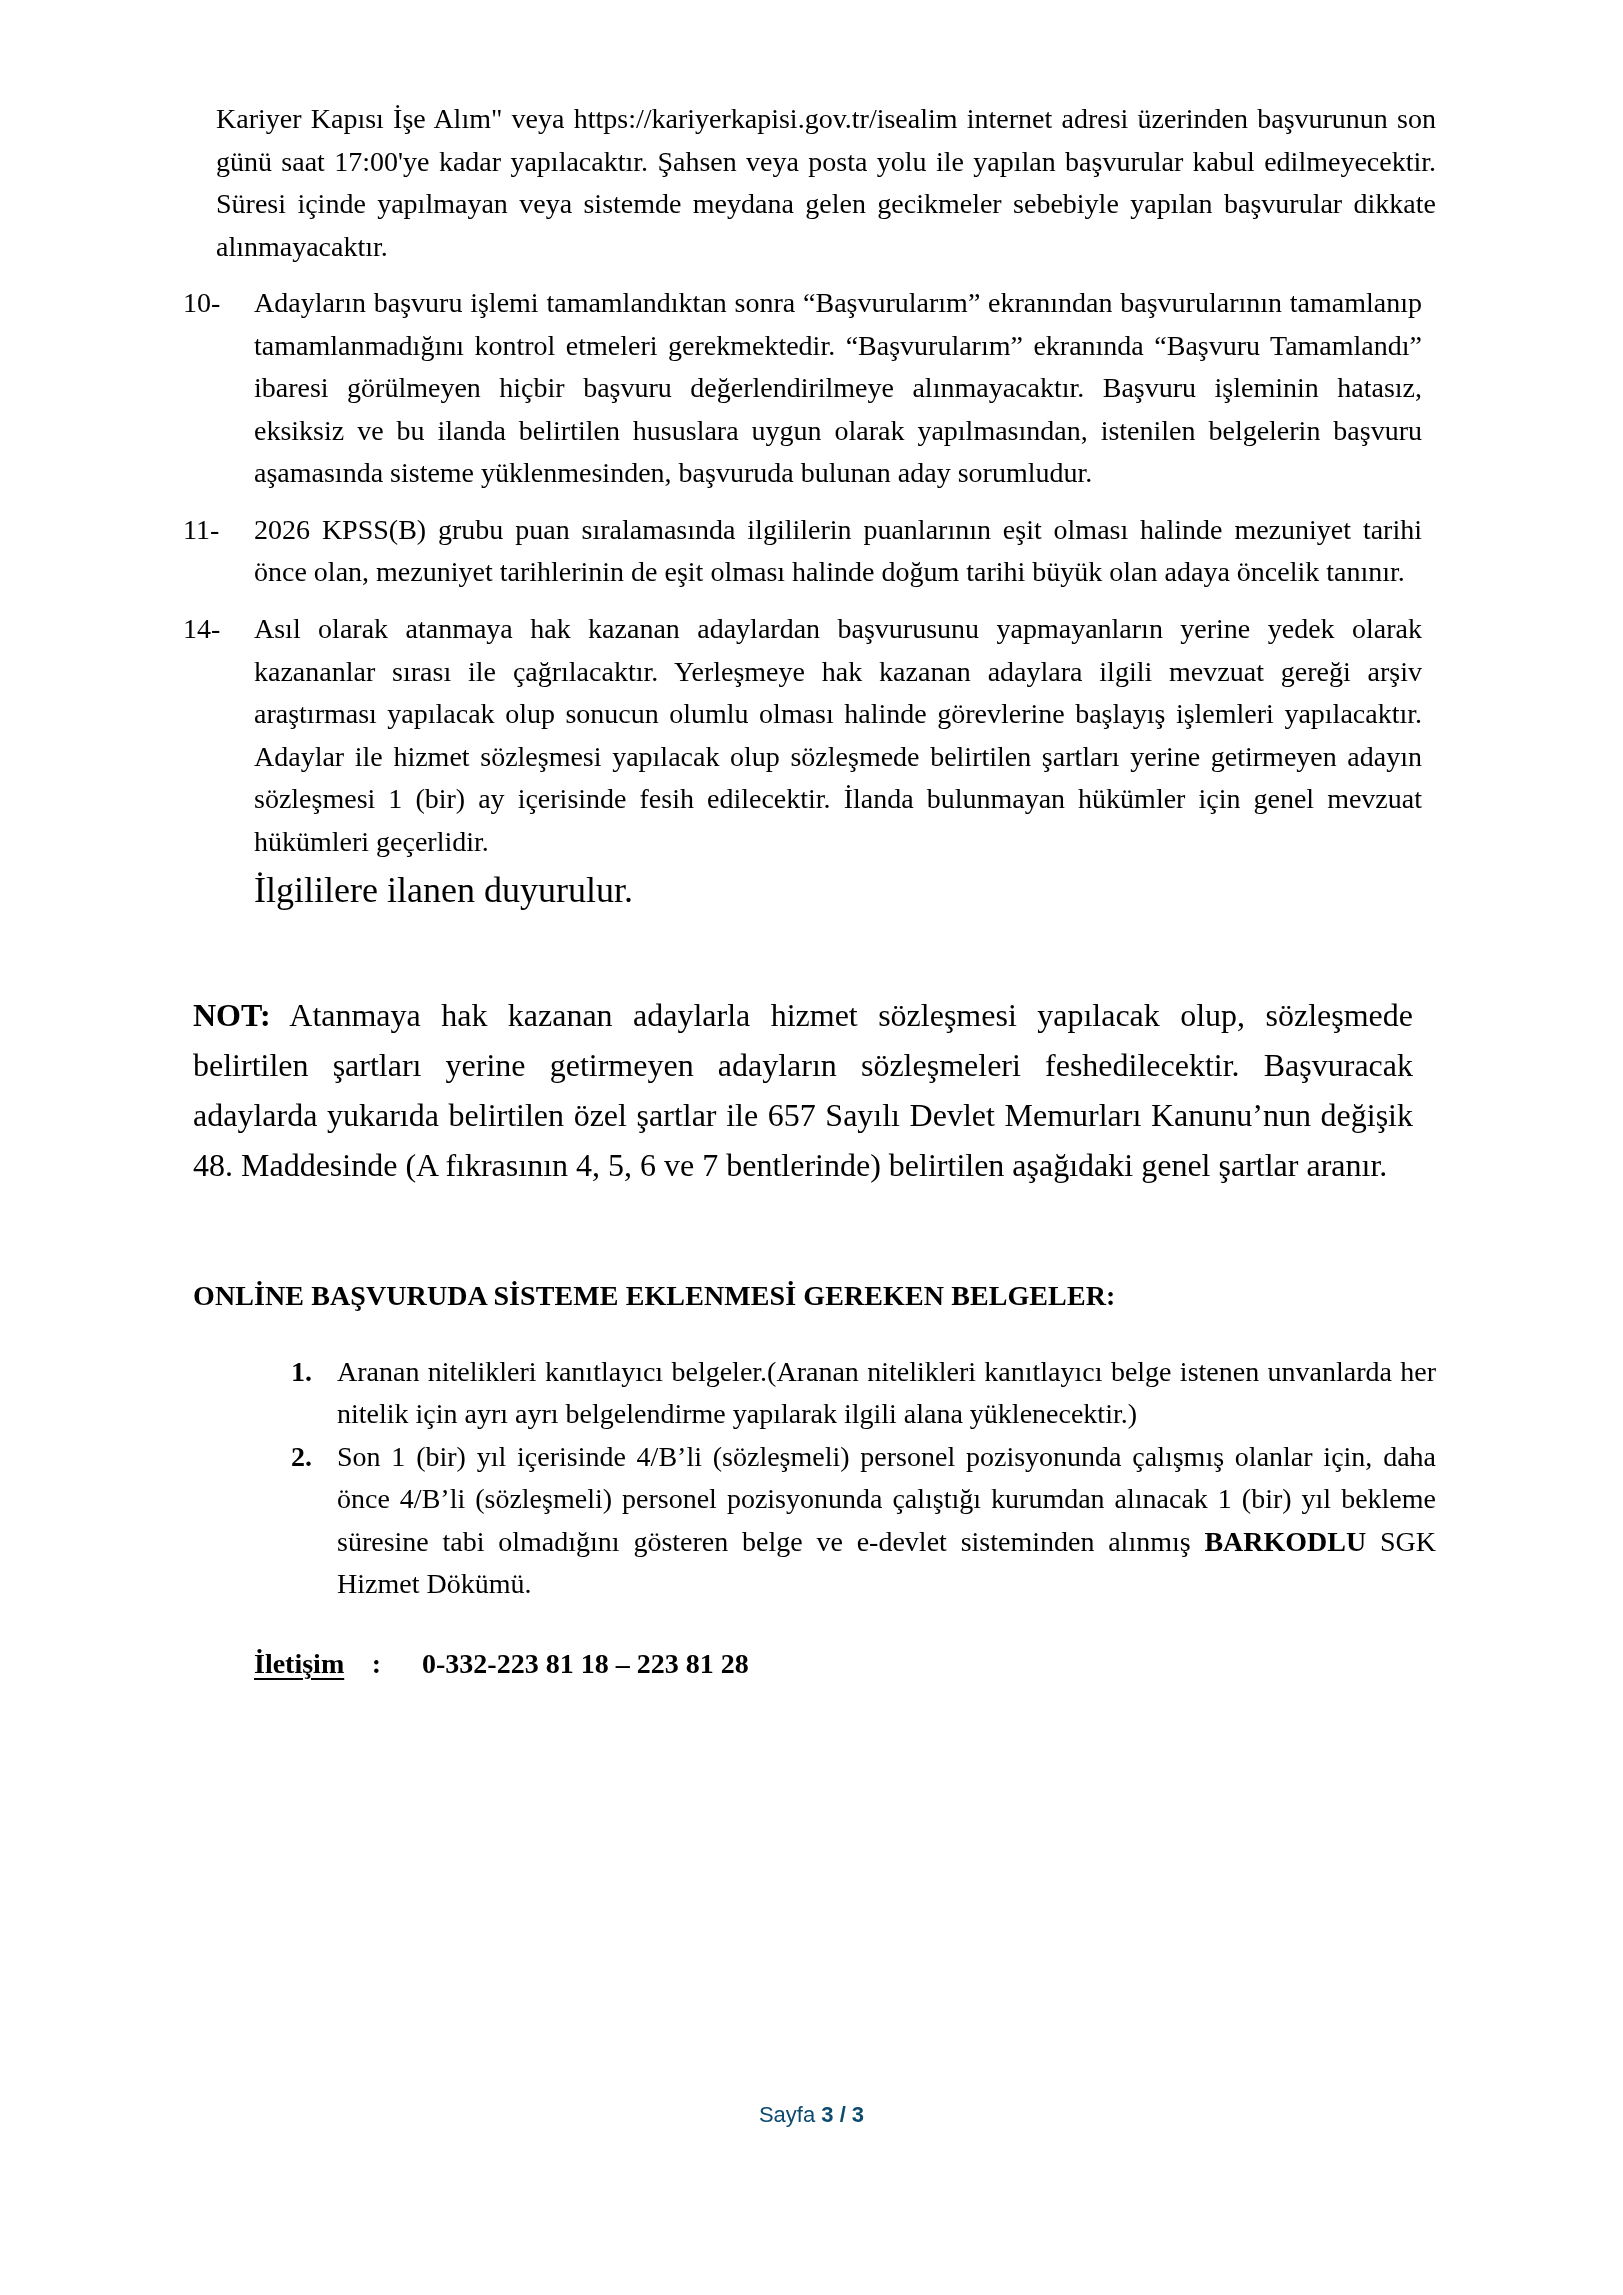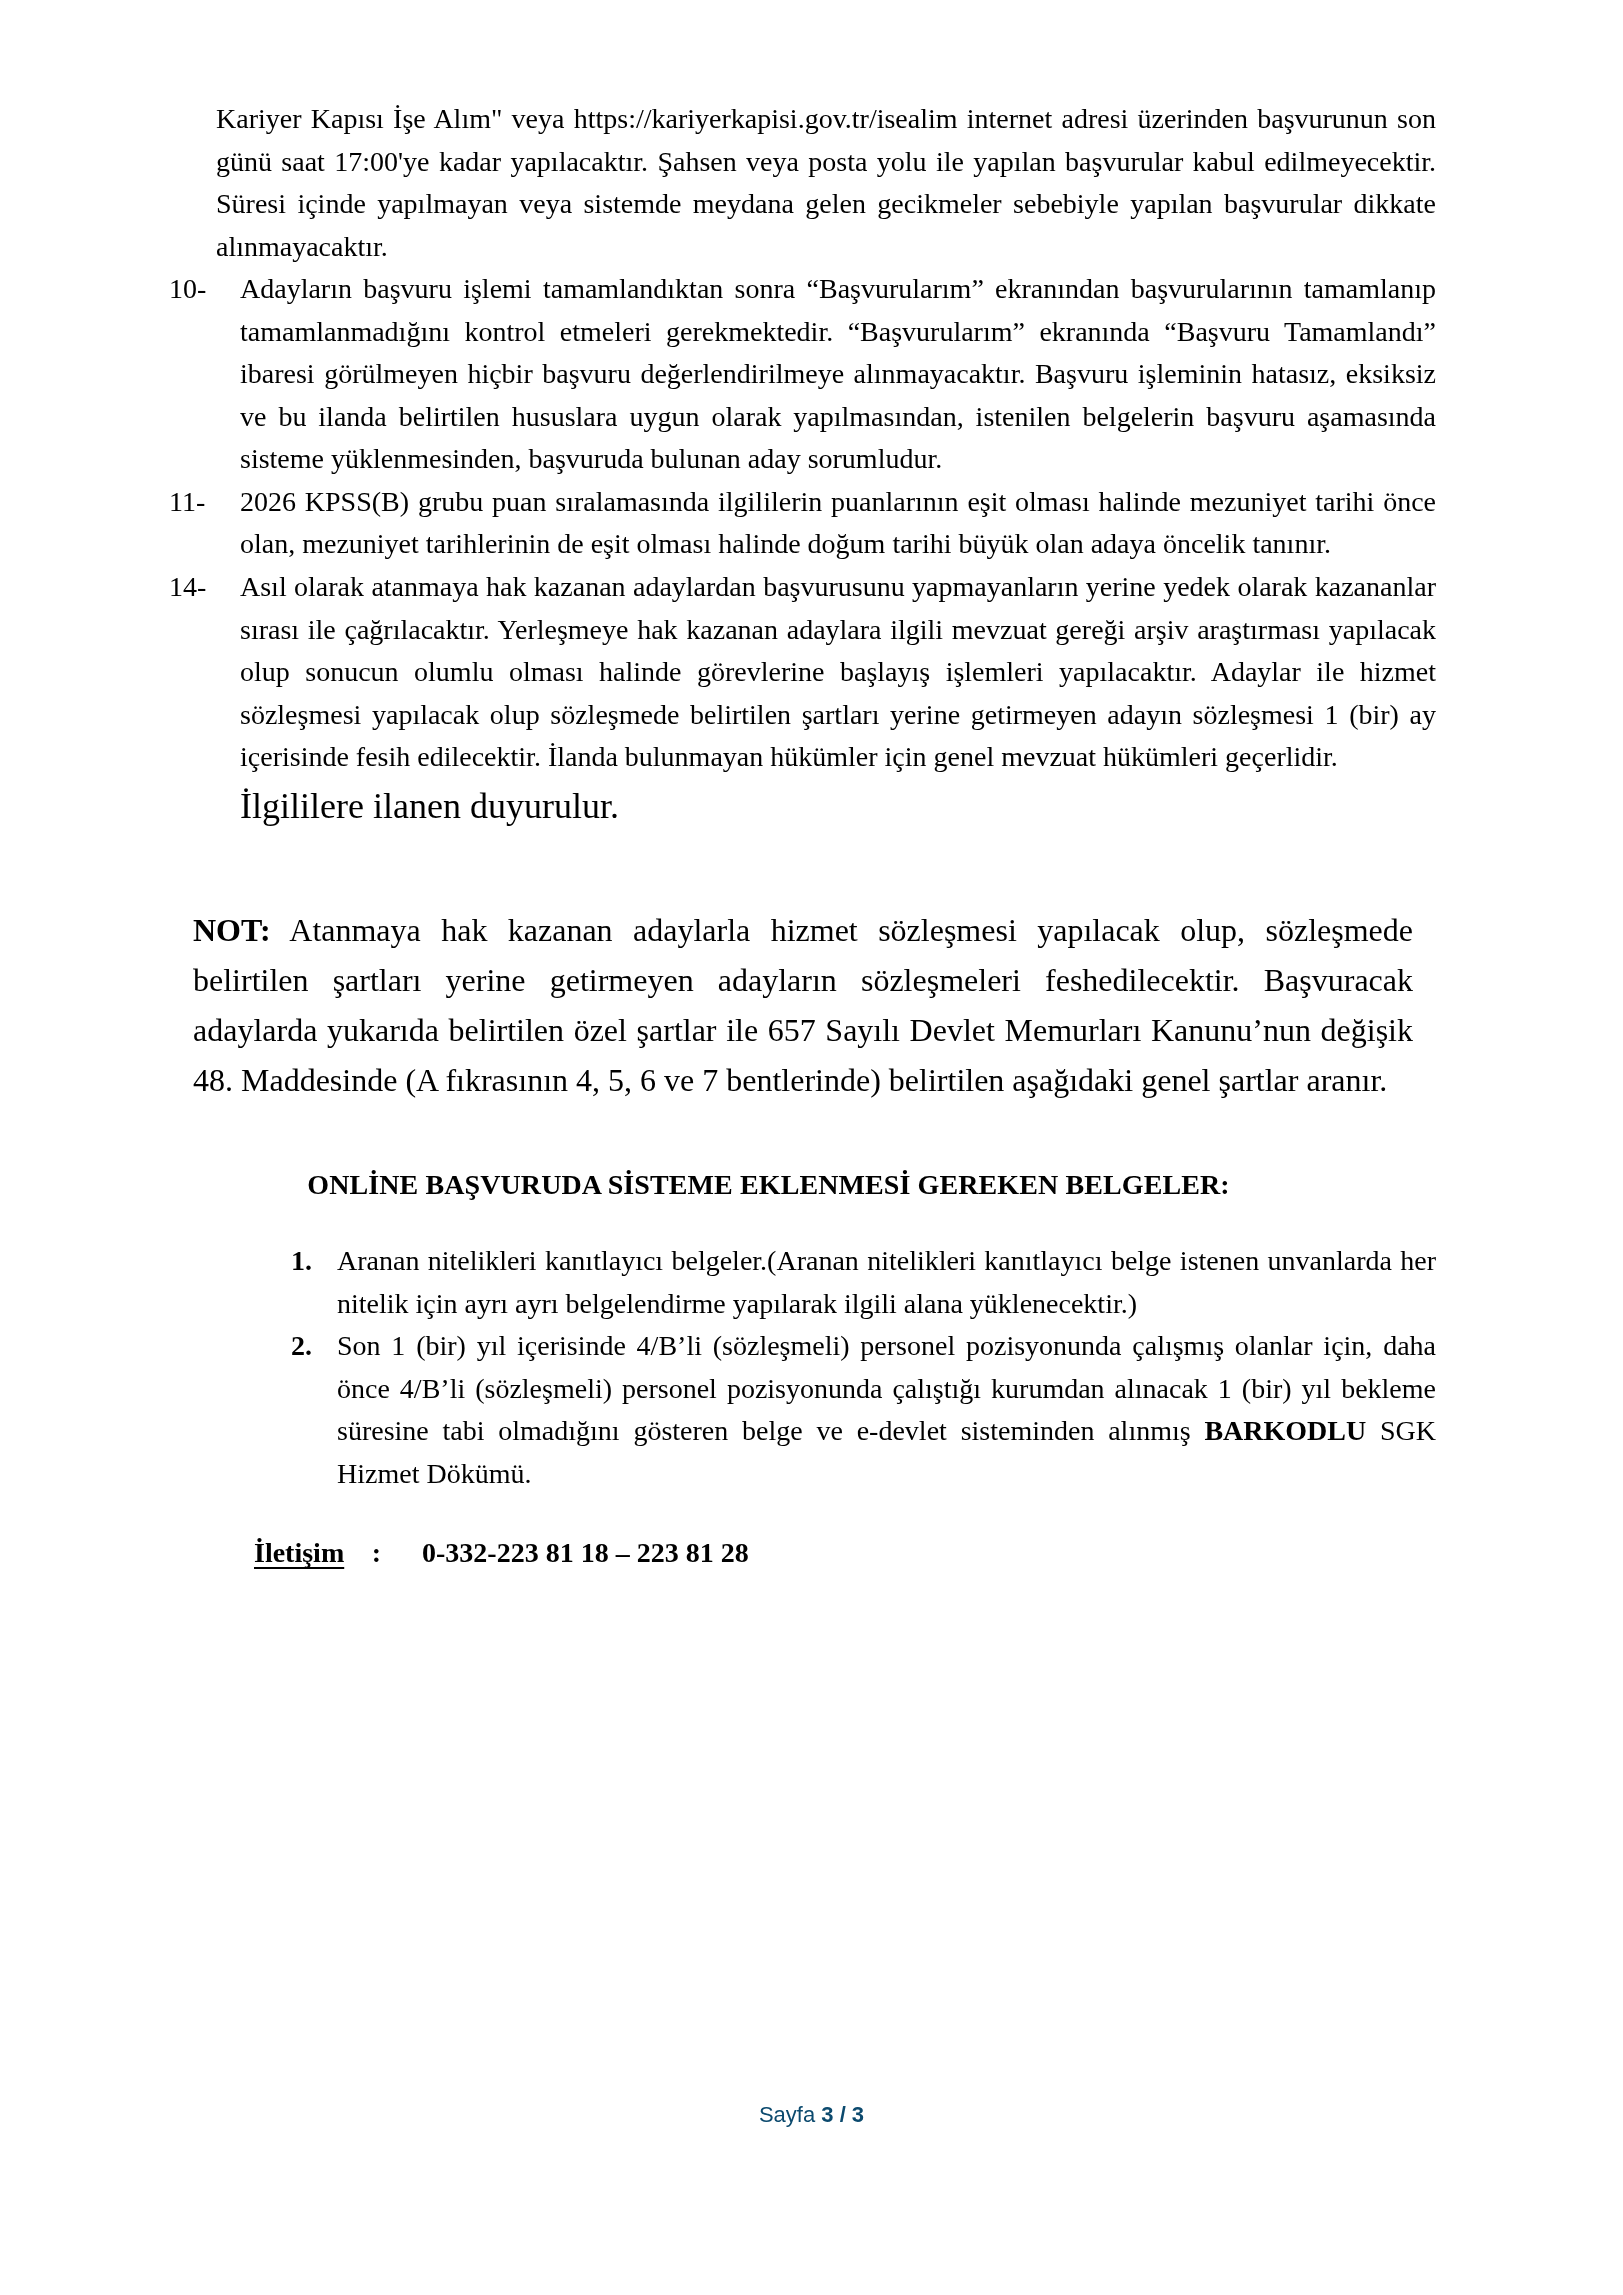--- a/index.html
+++ b/index.html
@@ -39,21 +39,21 @@
   }
   
   ol.num-list {
     list-style: none;
     margin: 0;
     padding: 0;
   }
   ol.num-list > li {
     position: relative;
     padding-left: 47px;
-    margin: 0;
+    margin: 14px;
     font-family: Liberation Serif, serif;
   }
   ol.num-list > li .marker {
     position: absolute;
     left: -24px;
     top: 0;
     width: 65px;
     text-align: left;
     font-size: 28px;
     line-height: 1.52;
@@ -75,22 +75,22 @@
     line-height: 1.56;
     text-align: justify;
     text-justify: inter-word;
     width: 1220px;
   }
   .note-label {
     font-weight: bold;
   }
   
   .section-heading {
-    margin-top: 63px;
-    text-align: center;
+    margin-top: 89px;
+    text-align: left;
     font-weight: bold;
     font-size: 28px;
     letter-spacing: 0.1px;
     padding-right: 92px;
   }
   
   ol.doc-list {
     list-style: none;
     margin: 39px 0 0 0;
     padding: 0 0 0 98px;

